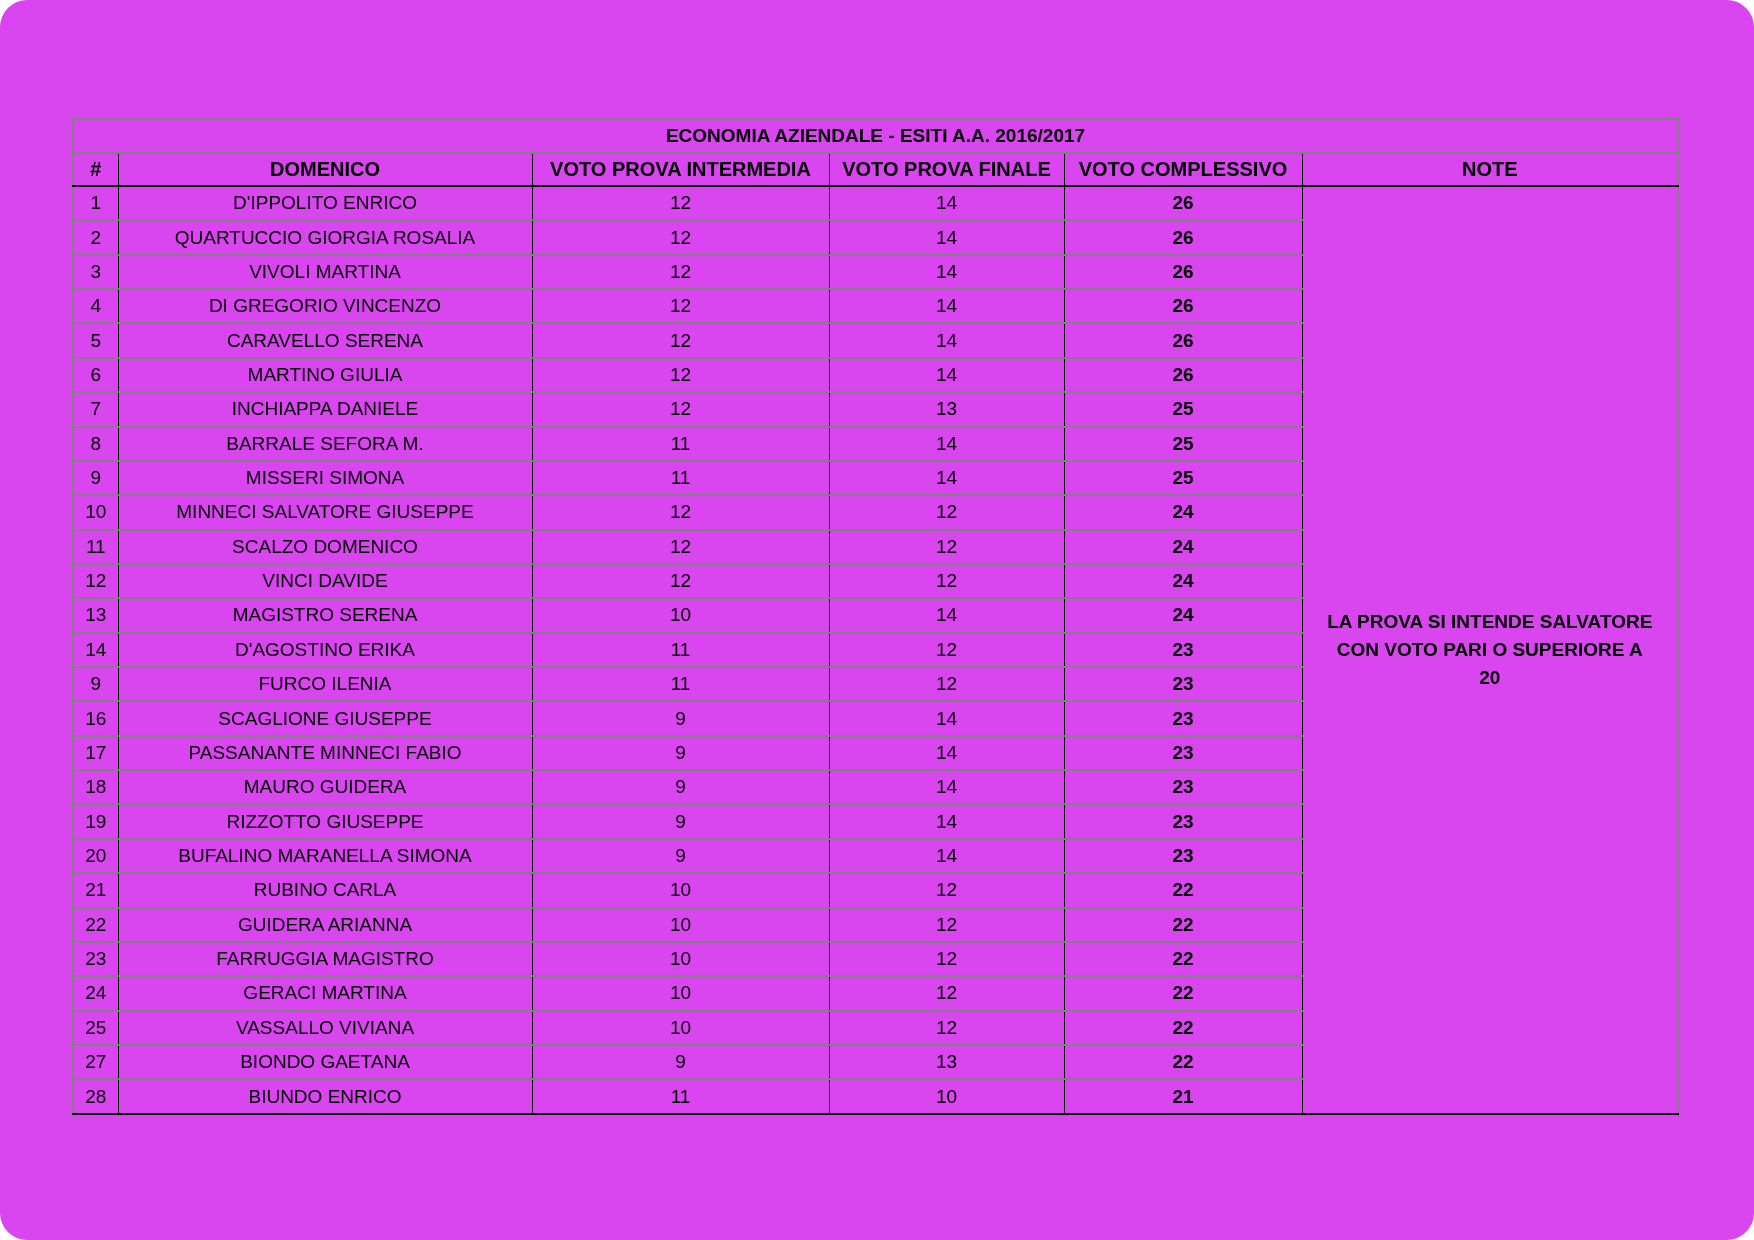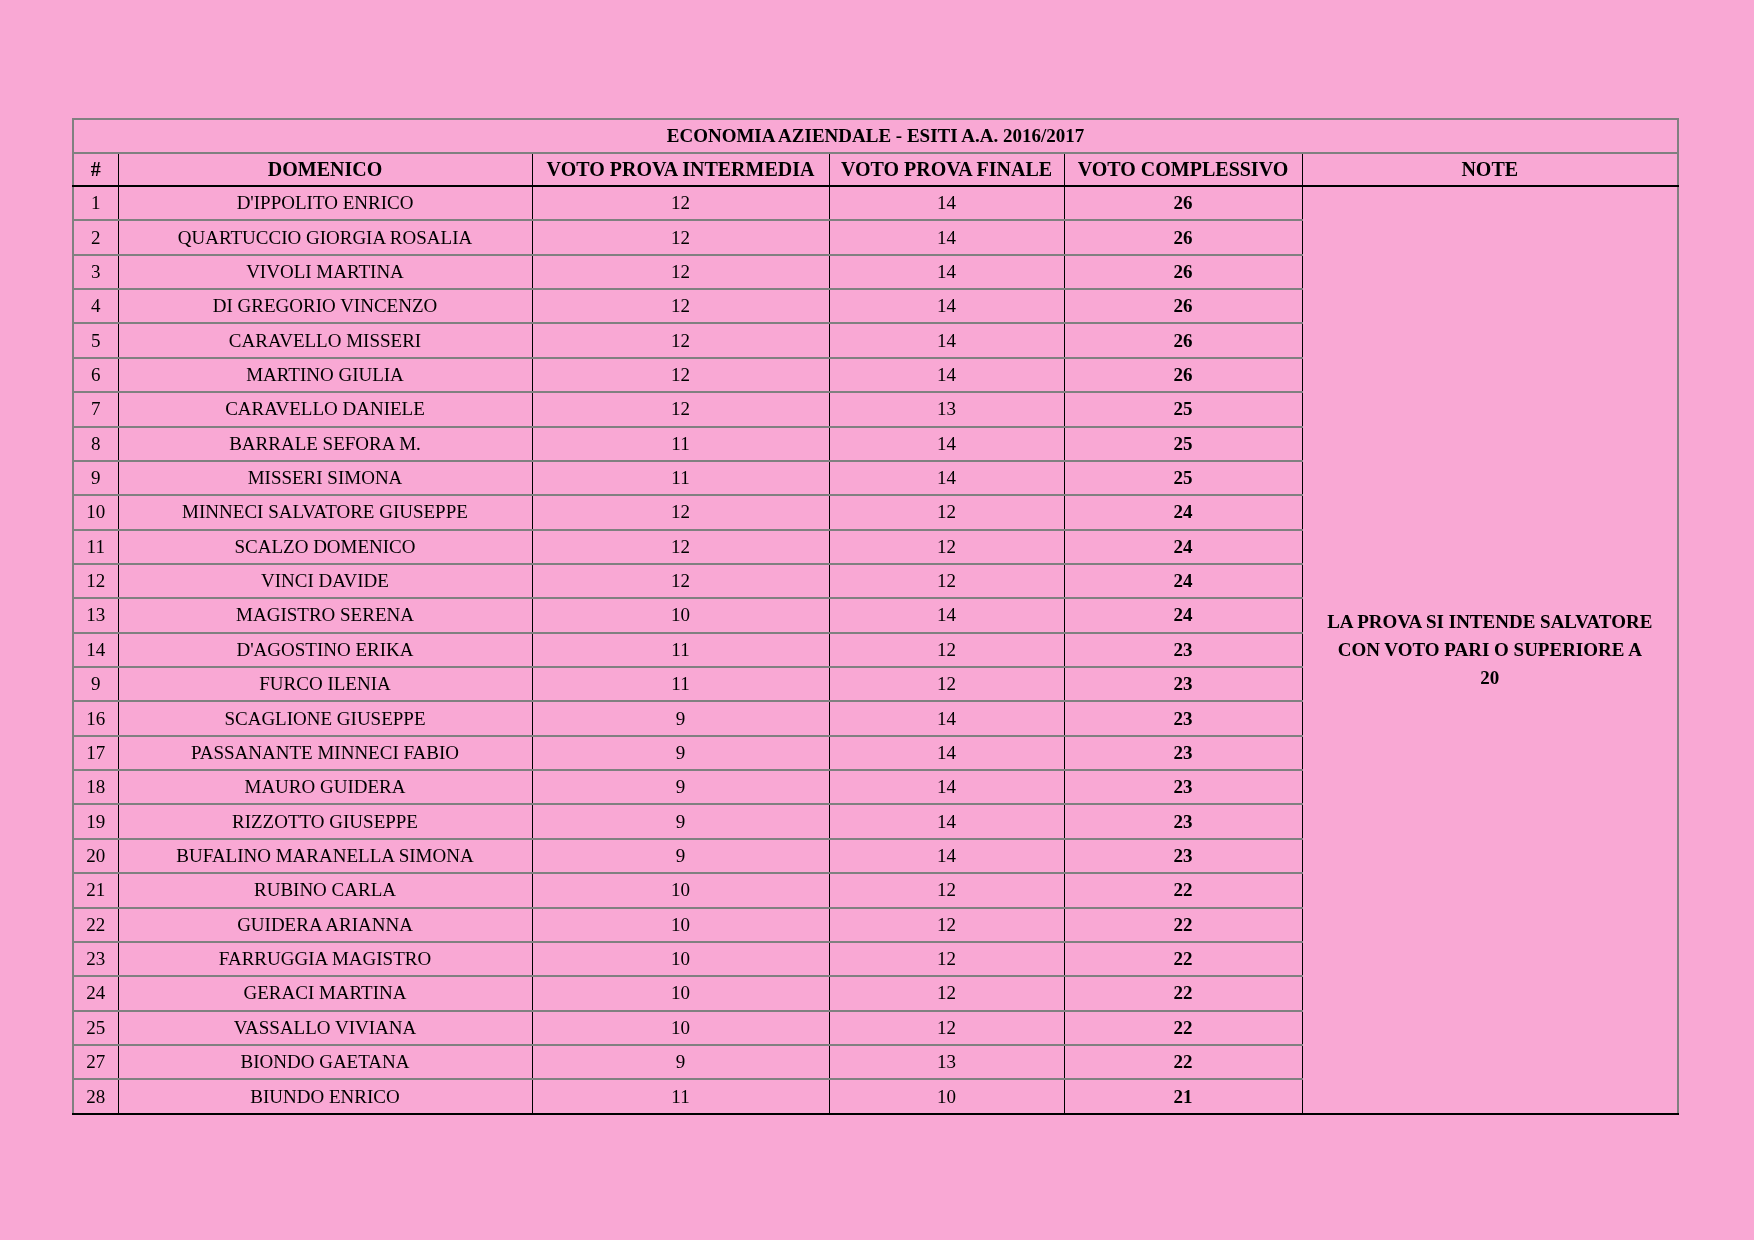--- a/index.html
+++ b/index.html
@@ -4,24 +4,25 @@
 <style>
   html, body {
     margin: 0;
     padding: 0;
     background: #ffffff;
   }
   .page {
     position: relative;
     width: 1754px;
     height: 1240px;
-    background: #f9a8d4;
-    font-family: Liberation Serif, serif;
+    background: #d946ef;
+    font-family: Liberation Sans, sans-serif;
     color: #000000;
     overflow: hidden;
+    border-radius: 27px;
   }
   .results-table {
     position: absolute;
     left: 72px;
     top: 118px;
     width: 1605px;
     height: 997px;
     border-collapse: collapse;
     table-layout: fixed;
     border: 2px solid #808080;
@@ -125,35 +126,35 @@
         </tr>
         <tr>
           <td>4</td>
           <td>DI GREGORIO VINCENZO</td>
           <td>12</td>
           <td>14</td>
           <td class="col-bold">26</td>
         </tr>
         <tr>
           <td>5</td>
-          <td>CARAVELLO MISSERI</td>
+          <td>CARAVELLO SERENA</td>
           <td>12</td>
           <td>14</td>
           <td class="col-bold">26</td>
         </tr>
         <tr>
           <td>6</td>
           <td>MARTINO GIULIA</td>
           <td>12</td>
           <td>14</td>
           <td class="col-bold">26</td>
         </tr>
         <tr>
           <td>7</td>
-          <td>CARAVELLO DANIELE</td>
+          <td>INCHIAPPA DANIELE</td>
           <td>12</td>
           <td>13</td>
           <td class="col-bold">25</td>
         </tr>
         <tr>
           <td>8</td>
           <td>BARRALE SEFORA M.</td>
           <td>11</td>
           <td>14</td>
           <td class="col-bold">25</td>

